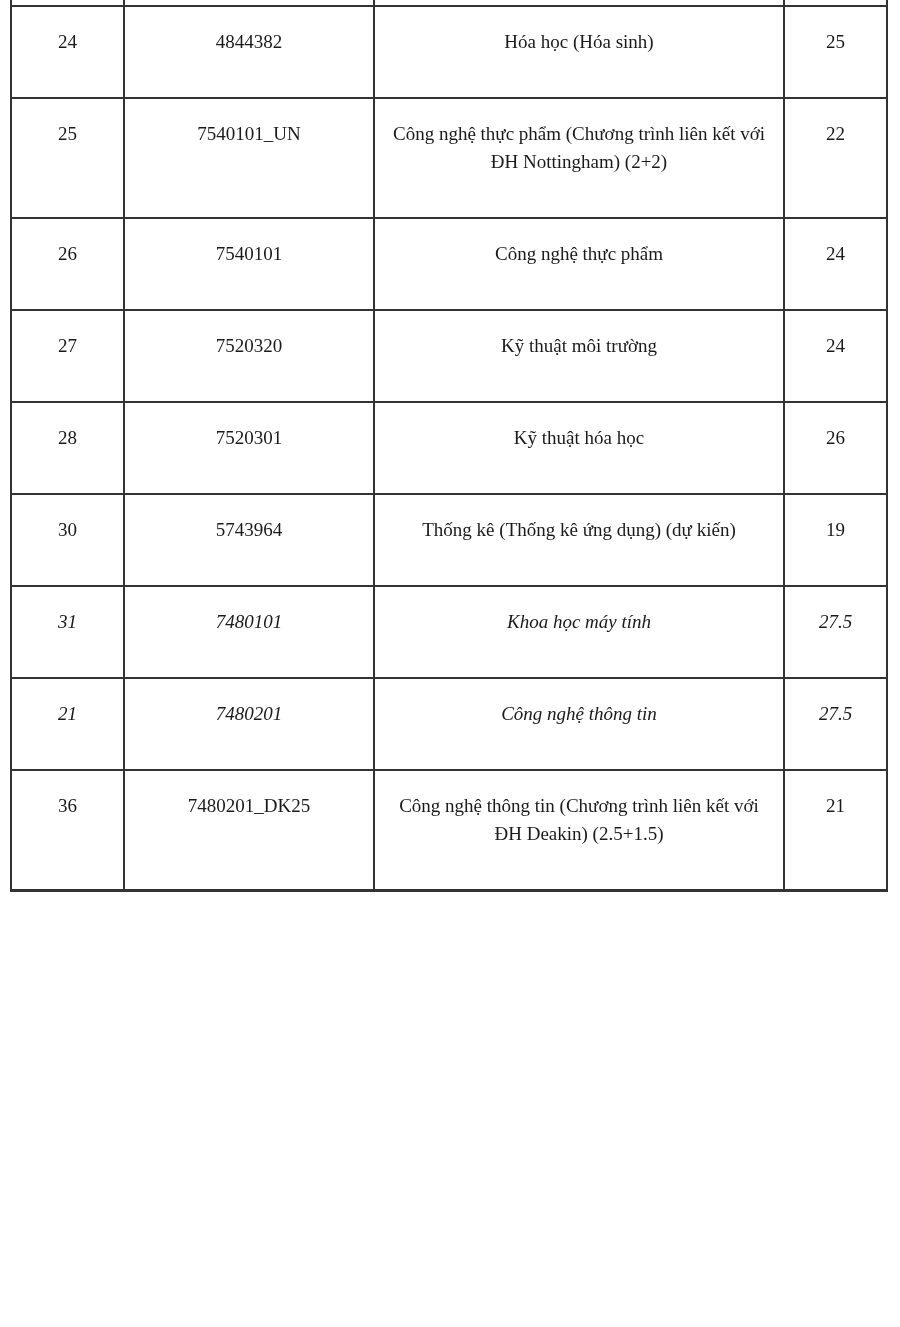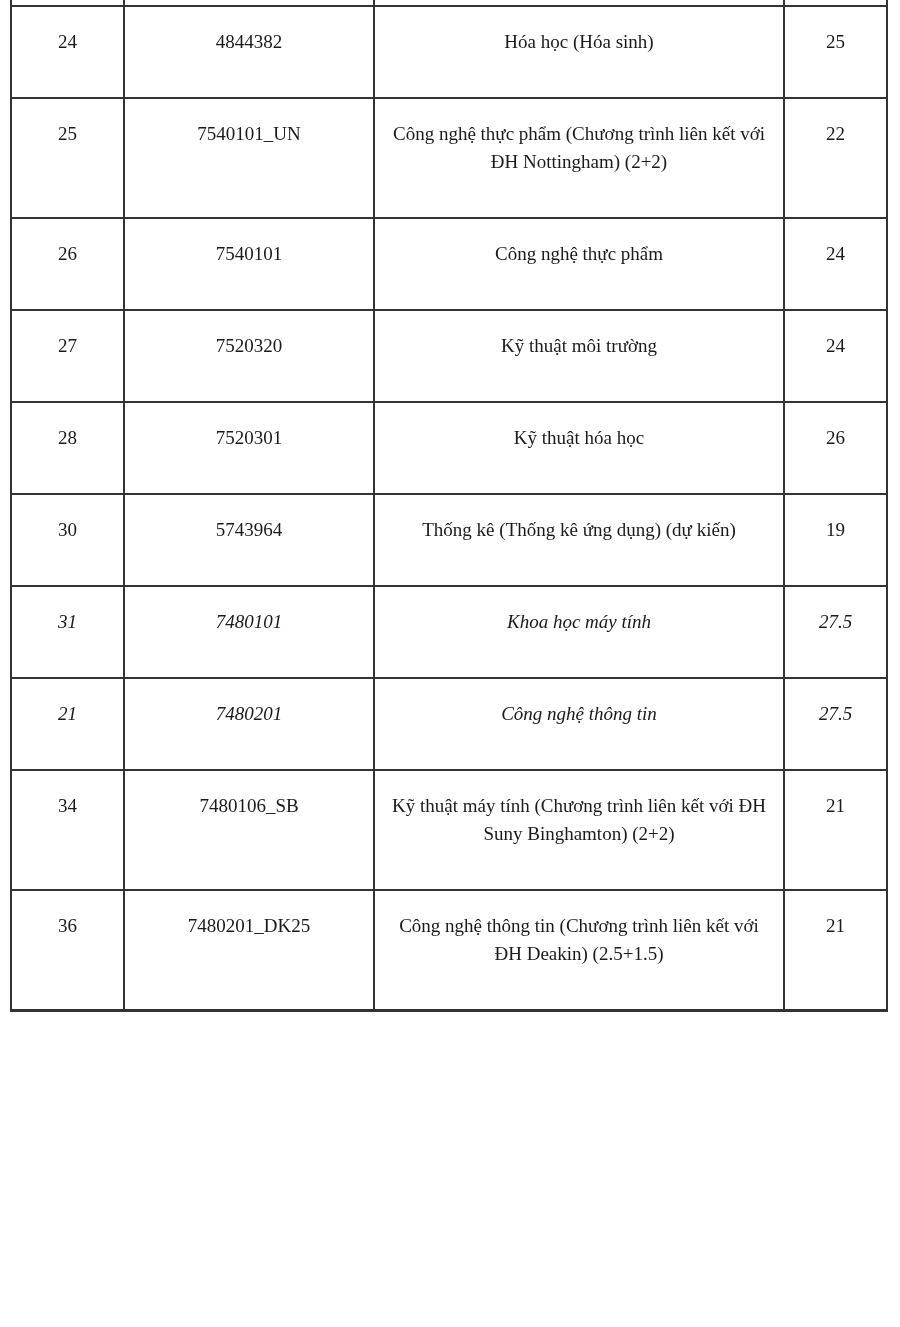--- a/index.html
+++ b/index.html
@@ -115,26 +115,20 @@
           <td class="cell-name">Khoa học máy tính</td>
           <td class="cell-score">27.5</td>
         </tr>
         <tr class="emphasis">
           <td class="cell-stt">21</td>
           <td class="cell-code">7480201</td>
           <td class="cell-name">Công nghệ thông tin</td>
           <td class="cell-score">27.5</td>
         </tr>
         <tr>
-          <td class="cell-stt">34</td>
-          <td class="cell-code">7480106_SB</td>
-          <td class="cell-name">Kỹ thuật máy tính (Chương trình liên kết với ĐH Suny Binghamton) (2+2)</td>
-          <td class="cell-score">21</td>
-        </tr>
-        <tr>
           <td class="cell-stt">36</td>
           <td class="cell-code">7480201_DK25</td>
           <td class="cell-name">Công nghệ thông tin (Chương trình liên kết với ĐH Deakin) (2.5+1.5)</td>
           <td class="cell-score">21</td>
         </tr>
       </tbody>
   </table>
 </div>
 
 </body></html>

